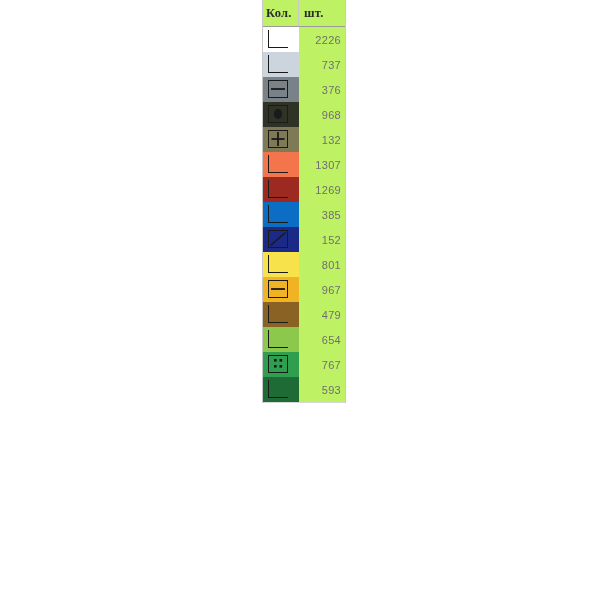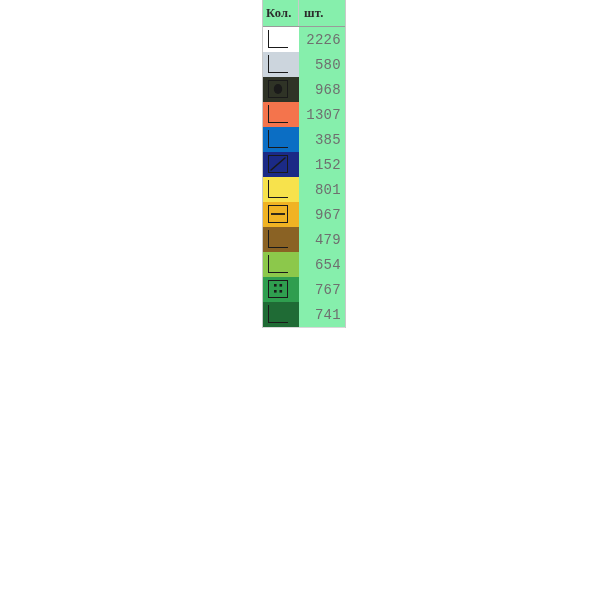--- a/index.html
+++ b/index.html
@@ -15,21 +15,21 @@
     overflow: hidden;
     position: relative;
   }
 
   
   #legend-table {
     position: absolute;
     left: 262px;
     top: 0px;
     width: 84px;
-    background: #86efac;
+    background: #bef264;
     border-left: 1px solid #c9c9c9;
     border-right: 1px solid #c9c9c9;
     box-sizing: border-box;
   }
 
   
   .legend-header {
     display: flex;
     height: 27px;
     border-bottom: 1px solid #9a9a9a;
@@ -94,22 +94,22 @@
     display: block;
     overflow: visible;
   }
 
   .count-cell {
     flex: 1;
     display: flex;
     align-items: center;
     justify-content: flex-end;
     padding-right: 4px;
-    font-family: Liberation Mono, monospace;
-    font-size: 14px;
+    font-family: Liberation Sans, sans-serif;
+    font-size: 11px;
     color: #6f6f6f;
     box-sizing: border-box;
     letter-spacing: .3px;
   }
 
   
   .legend-footer-rule {
     height: 1px;
     background: #d8d8d8;
   }
@@ -134,41 +134,73 @@
         </div>
         <div class="count-cell">2226</div>
       </div>
       <div class="legend-row">
         <div class="swatch-cell" style="background: rgb(204, 213, 221);">
           <div class="swatch-mark">
             <div class="box"></div>
             <svg viewBox="0 0 20 18"></svg>
           </div>
         </div>
-        <div class="count-cell">580</div>
+        <div class="count-cell">737</div>
+      </div>
+      <div class="legend-row">
+        <div class="swatch-cell" style="background: rgb(121, 129, 137);">
+          <div class="swatch-mark">
+            <div class="box full"></div>
+            <svg viewBox="0 0 20 18">
+              <line x1="3" y1="9" x2="17" y2="9" stroke="#1a1a1a" stroke-width="1.8"></line>
+            </svg>
+          </div>
+        </div>
+        <div class="count-cell">376</div>
       </div>
       <div class="legend-row">
         <div class="swatch-cell" style="background: rgb(47, 51, 38);">
           <div class="swatch-mark">
             <div class="box full"></div>
             <svg viewBox="0 0 20 18">
               <ellipse cx="10" cy="9" rx="4.2" ry="5" fill="#1a1a1a"></ellipse>
             </svg>
           </div>
         </div>
         <div class="count-cell">968</div>
       </div>
       <div class="legend-row">
+        <div class="swatch-cell" style="background: rgb(125, 122, 85);">
+          <div class="swatch-mark">
+            <div class="box full"></div>
+            <svg viewBox="0 0 20 18">
+              <line x1="10" y1="2" x2="10" y2="16" stroke="#1a1a1a" stroke-width="1.8"></line>
+              <line x1="3.5" y1="9" x2="16.5" y2="9" stroke="#1a1a1a" stroke-width="1.8"></line>
+            </svg>
+          </div>
+        </div>
+        <div class="count-cell">132</div>
+      </div>
+      <div class="legend-row">
         <div class="swatch-cell" style="background: rgb(244, 116, 76);">
           <div class="swatch-mark">
             <div class="box"></div>
             <svg viewBox="0 0 20 18"></svg>
           </div>
         </div>
         <div class="count-cell">1307</div>
+      </div>
+      <div class="legend-row">
+        <div class="swatch-cell" style="background: rgb(156, 42, 33);">
+          <div class="swatch-mark">
+            <div class="box"></div>
+            <svg viewBox="0 0 20 18"></svg>
+          </div>
+        </div>
+        <div class="count-cell">1269</div>
       </div>
       <div class="legend-row">
         <div class="swatch-cell" style="background: rgb(11, 110, 196);">
           <div class="swatch-mark">
             <div class="box"></div>
             <svg viewBox="0 0 20 18"></svg>
           </div>
         </div>
         <div class="count-cell">385</div>
       </div>
@@ -235,18 +267,18 @@
         </div>
         <div class="count-cell">767</div>
       </div>
       <div class="legend-row">
         <div class="swatch-cell" style="background: rgb(31, 107, 53);">
           <div class="swatch-mark">
             <div class="box"></div>
             <svg viewBox="0 0 20 18"></svg>
           </div>
         </div>
-        <div class="count-cell">741</div>
+        <div class="count-cell">593</div>
       </div>
     </div>
 
   <div class="legend-footer-rule"></div>
 </div>
 
 </body></html>

